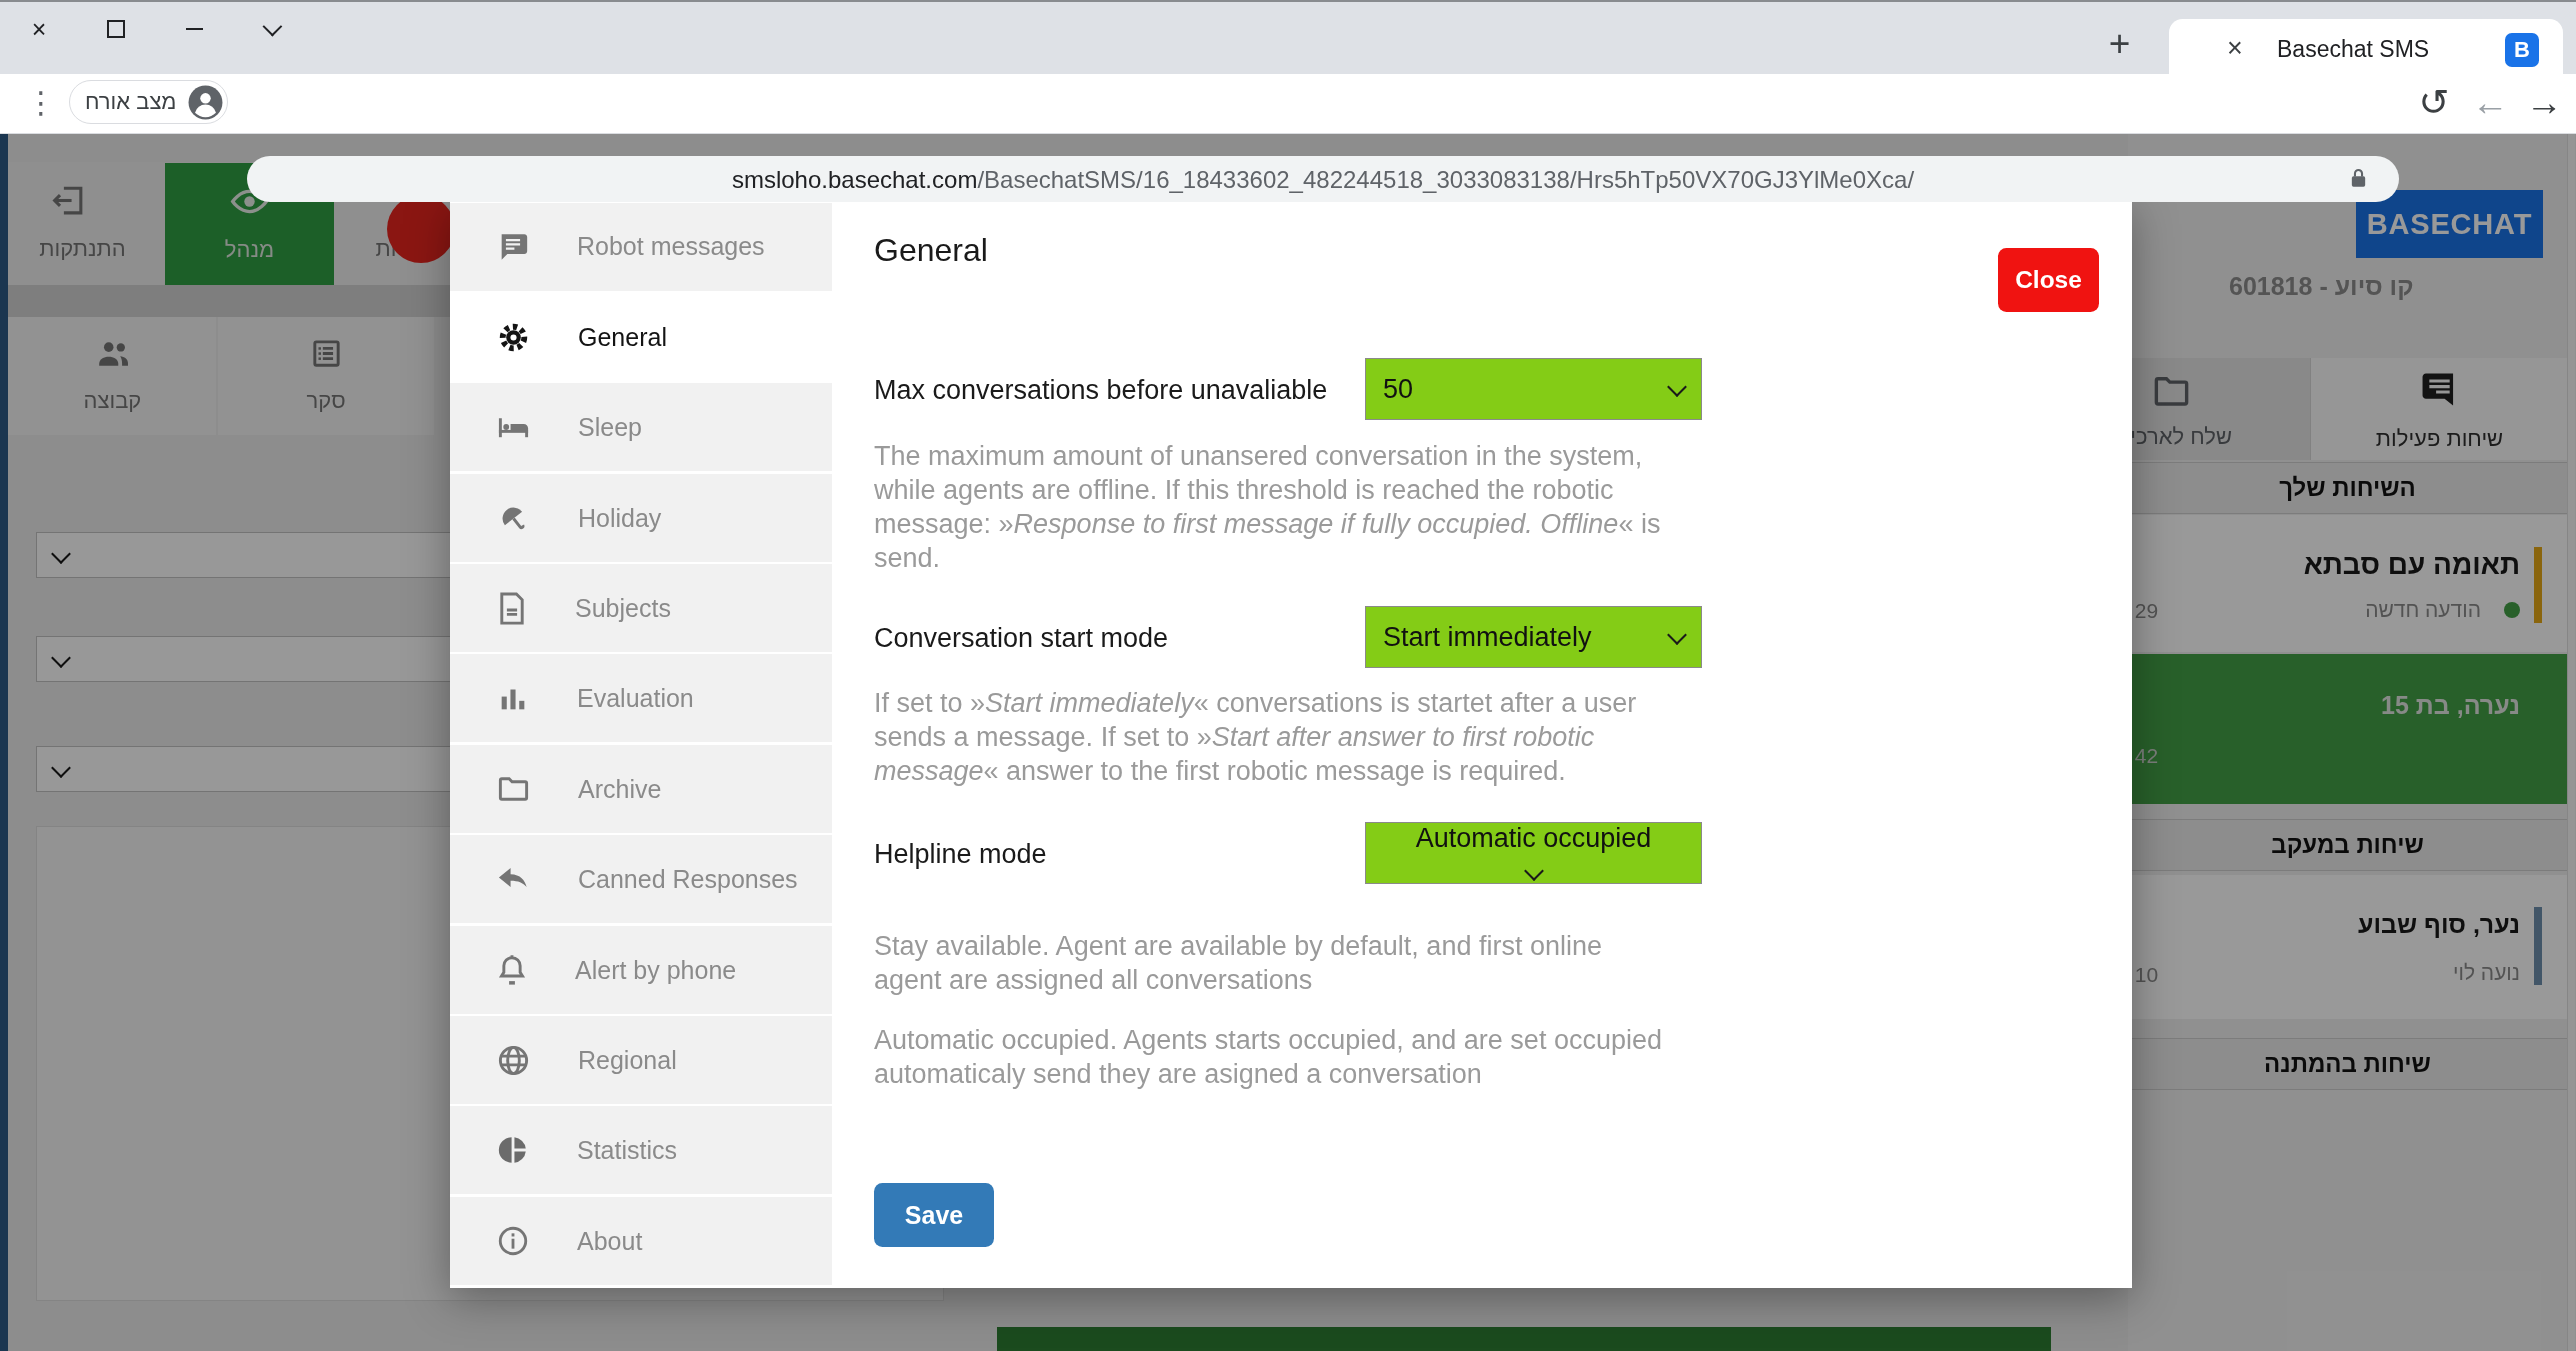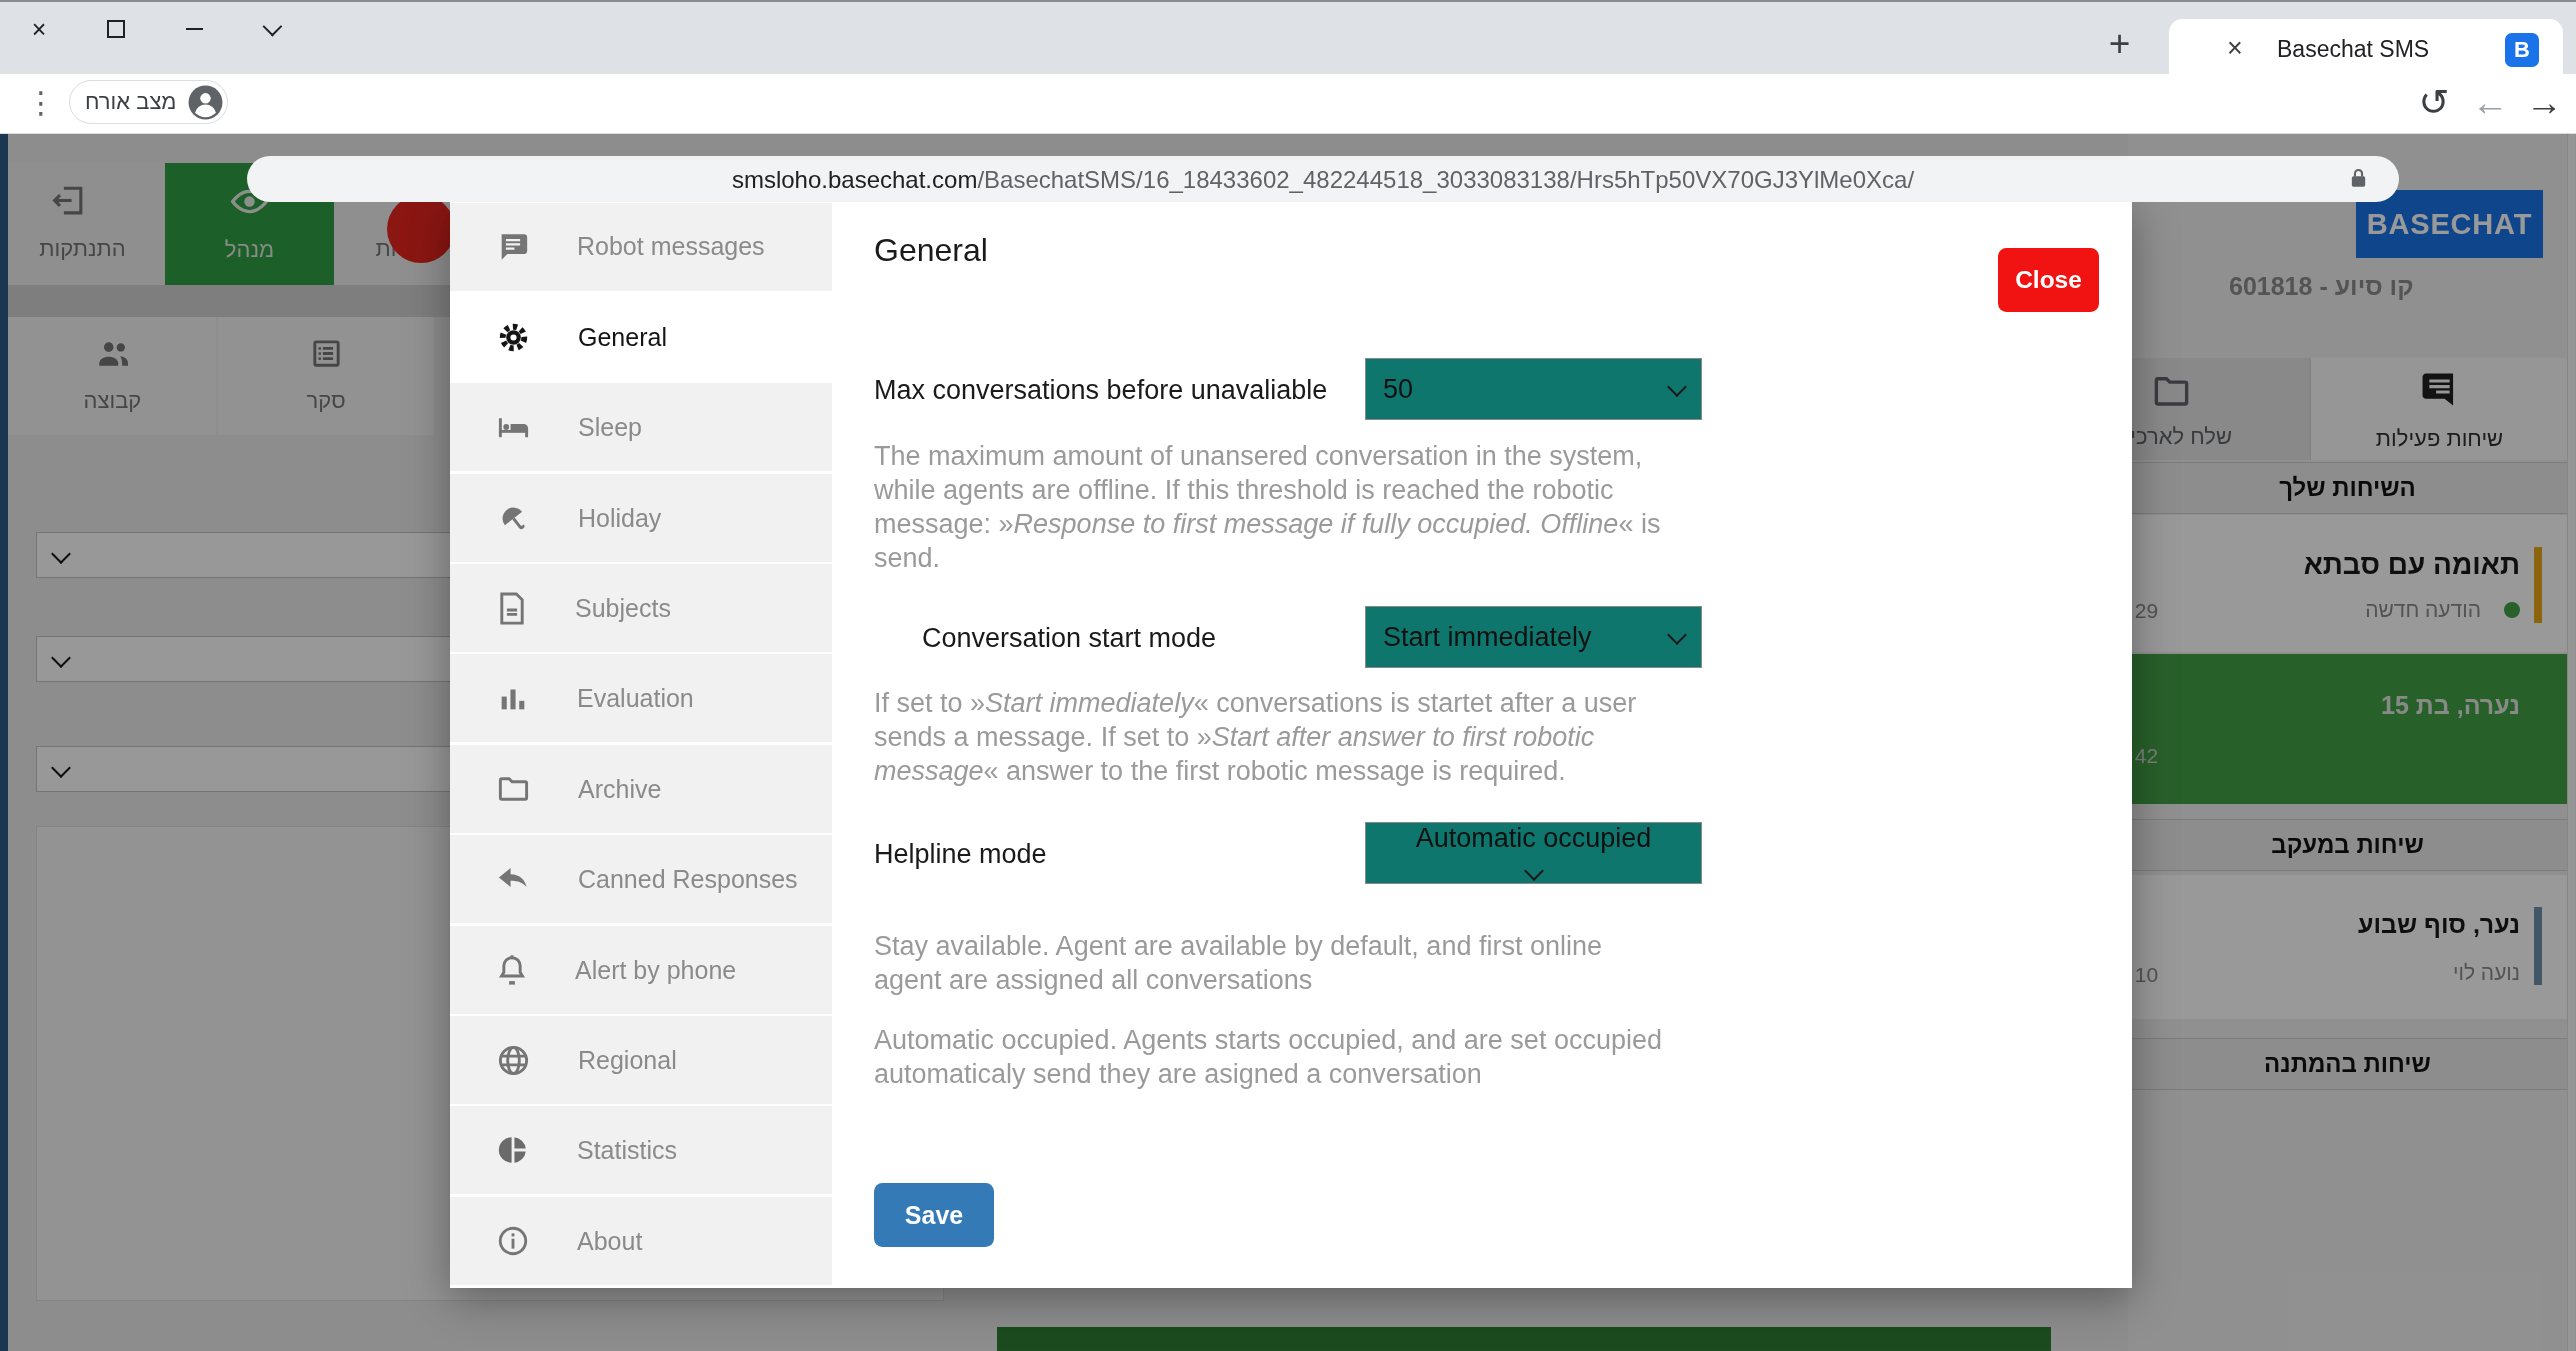--- a/index.html
+++ b/index.html
@@ -24,21 +24,21 @@
   .card{left:2128px;width:439px;background:#ffffff;z-index:2;}
   .seldiv{background:#fdfdfd;border:1.7px solid #c2c2c2;box-sizing:border-box;}
   .selchev{width:12px;height:12px;border-right:2.2px solid #1a1a1a;border-bottom:2.2px solid #1a1a1a;transform:rotate(45deg);}
   
   #modal{left:450px;top:200px;width:1682px;height:1088px;background:#ffffff;z-index:10;box-shadow:0 10px 41px rgba(0,0,0,0.35);}
   .sitem{position:absolute;left:0;width:382px;height:88px;background:#f1f1f1;display:flex;align-items:center;box-sizing:border-box;padding-left:46px;cursor:pointer;}
   .sitem .slbl{margin-left:47px;font-size:25px;color:#8a8a8a;}
   .sitem.active{background:#ffffff;}
   .sitem.active .slbl{color:#141414;}
   .mlabel{font-size:27px;color:#1a1a1a;}
-  .mselect{position:absolute;left:915px;width:337px;height:62px;background:#0f766e;border:1.7px solid #8a8a8a;box-sizing:border-box;display:flex;align-items:center;justify-content:space-between;padding:0 17px 0 17px;cursor:pointer;}
+  .mselect{position:absolute;left:915px;width:337px;height:62px;background:#84cc16;border:1.7px solid #8a8a8a;box-sizing:border-box;display:flex;align-items:center;justify-content:space-between;padding:0 17px 0 17px;cursor:pointer;}
   .mselect .val{font-size:27px;color:#111;}
   .desc{position:absolute;left:424px;width:895px;font-size:27px;line-height:34px;color:#9a9a9a;}
   .desc .it{font-style:italic;}
   .hebrew{direction:rtl;}
 </style>
 </head>
 <body>
 
 <div id="root">
 
@@ -422,21 +422,21 @@
       <span class="selchev" style="margin-bottom:5px;"></span>
     </div>
 
     <div class="desc" style="top:239px;">
       <div><span>The maximum amount of unansered conversation in the system,</span></div>
       <div><span>while agents are offline. If this threshold is reached the robotic</span></div>
       <div><span>message: »</span><span class="it">Response to first message if fully occupied. Offline</span><span>« is</span></div>
       <div><span>send.</span></div>
     </div>
 
-    <div class="abs mlabel" style="left:424px;top:423px;margin-left:48px;">Conversation start mode</div>
+    <div class="abs mlabel" style="left:424px;top:423px;">Conversation start mode</div>
     <div class="mselect" style="top:406px;">
       <span class="val">Start immediately</span>
       <span class="selchev" style="margin-bottom:5px;"></span>
     </div>
 
     <div class="desc" style="top:486px;">
       <div><span>If set to »</span><span class="it">Start immediately</span><span>« conversations is startet after a user</span></div>
       <div><span>sends a message. If set to »</span><span class="it">Start after answer to first robotic</span></div>
       <div><span class="it">message</span><span>« answer to the first robotic message is required.</span></div>
     </div>

